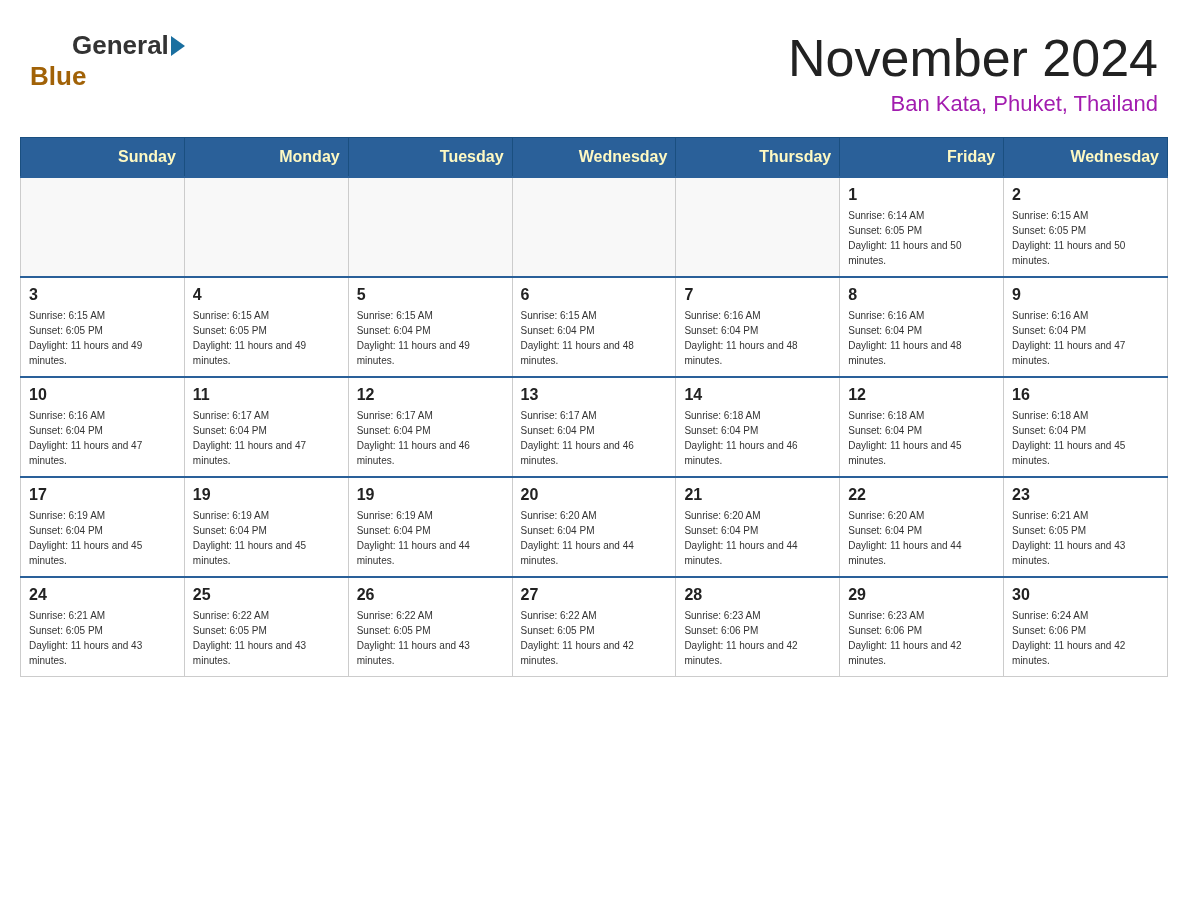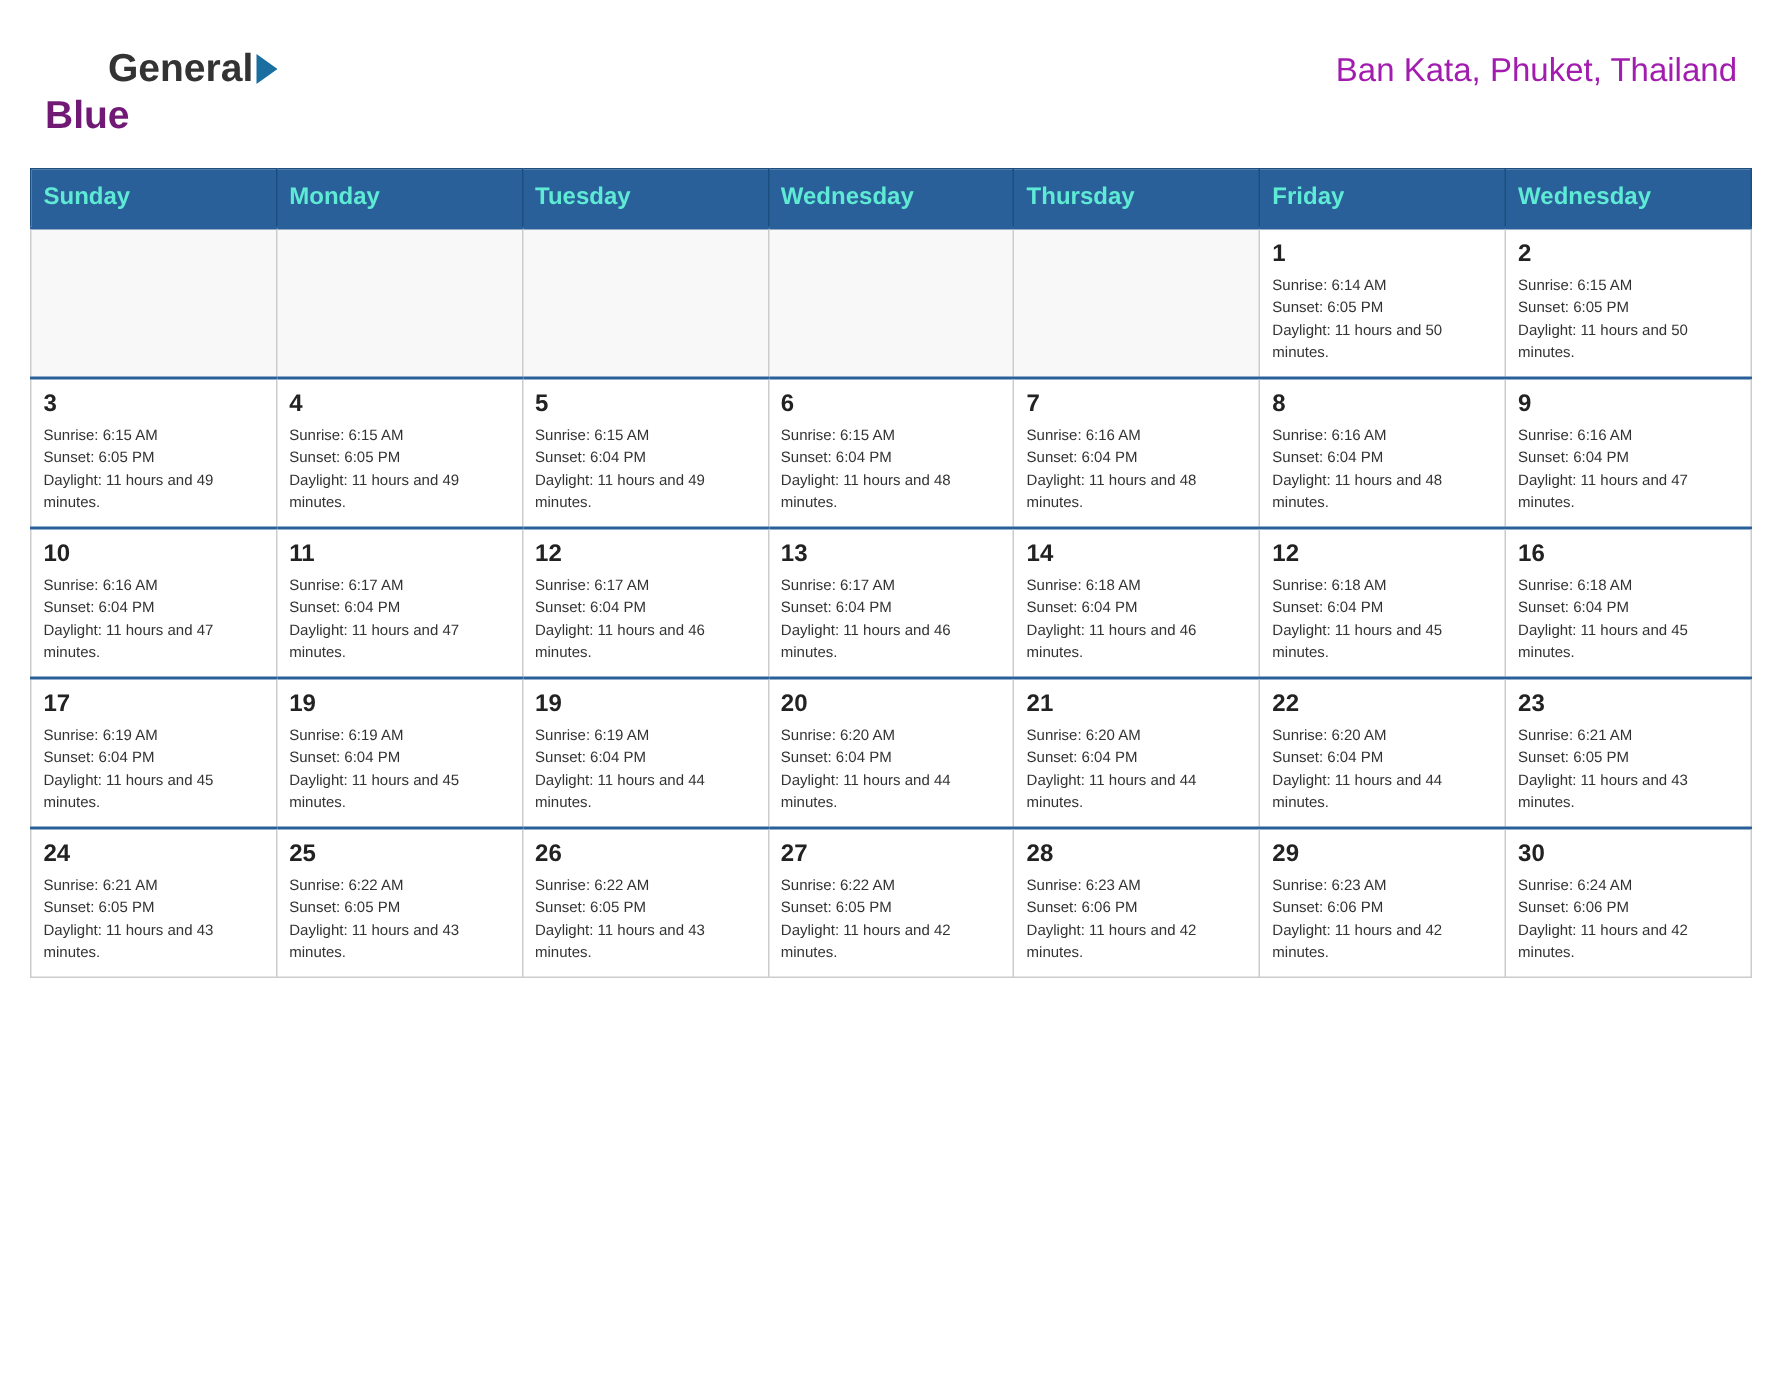--- a/index.html
+++ b/index.html
@@ -32,21 +32,21 @@
     .logo-general { color: #333; margin-left: 42px; }
     .logo-arrow {
       width: 0;
       height: 0;
       border-left: 14px solid #1a6fa0;
       border-top: 10px solid transparent;
       border-bottom: 10px solid transparent;
       margin: 0 2px;
     }
     .logo-blue {
-      color: #701a75;
+      color: #a16207;
       font-size: 26px;
       font-weight: bold;
     }
     .title-block {
       text-align: right;
     }
     .month-year {
       font-size: 52px;
       font-weight: normal;
       color: #222;
@@ -57,25 +57,25 @@
       color: #a21caf;
       margin-top: 4px;
     }
     .calendar {
       width: 100%;
       border-collapse: collapse;
       border: 1px solid #aaa;
     }
     .calendar th {
       background: #2a6099;
-      color: #5eead4;
+      color: #fef9c3;
       font-size: 16px;
       font-weight: bold;
       padding: 10px 8px;
-      text-align: left;
+      text-align: right;
       border: 1px solid #1a4f80;
     }
     .calendar td {
       vertical-align: top;
       padding: 8px;
       border: 1px solid #ccc;
       width: 14.28%;
       min-height: 100px;
     }
     .calendar tr td {
@@ -102,20 +102,21 @@
 
 <div class="header">
   <div class="logo">
     <div class="logo-top">
       <span class="logo-general">General</span>
       <div class="logo-arrow"></div>
     </div>
     <span class="logo-blue">Blue</span>
   </div>
   <div class="title-block">
+    <div class="month-year">November 2024</div>
     <div class="location">Ban Kata, Phuket, Thailand</div>
   </div>
 </div>
 
 <table class="calendar">
   <thead>
     <tr>
     <th>Sunday</th>
         <th>Monday</th>
         <th>Tuesday</th>

